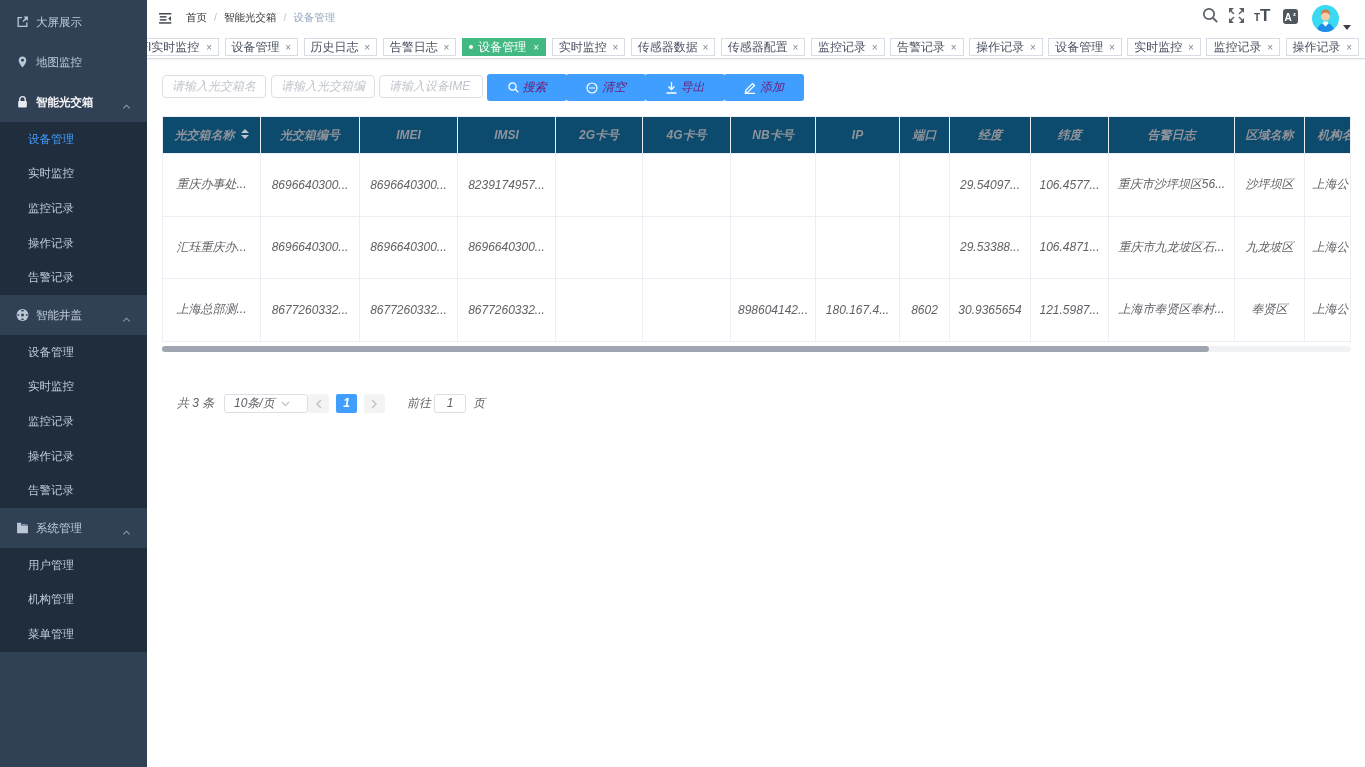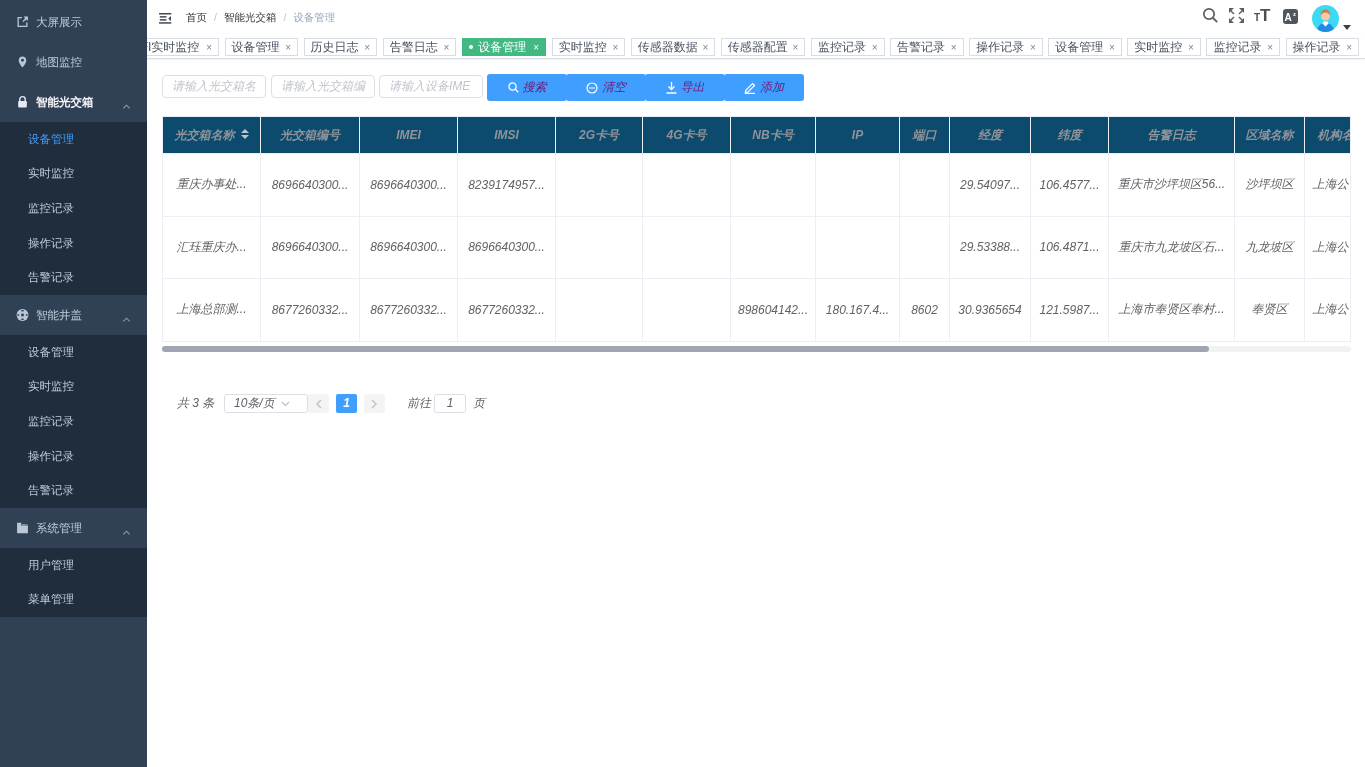--- a/index.html
+++ b/index.html
@@ -114,20 +114,21 @@
         <rect fill="#bcc7d6" x="12" y="5.4" width="5" height="1.6"></rect>
         <rect fill="#bcc7d6" x="19" y="5.4" width="1.6" height="1.6"></rect>
       </svg>
       <span class="txt">系统管理</span>
     <svg class="chev" viewBox="0 0 10 10">
         <path fill="none" stroke="#8f99a8" stroke-width="1.2" d="M1.5 7l3.5-3.5L8.5 7"></path>
       </svg>
     </div>
   <div class="sub">
     <div class="si">用户管理</div>
+    <div class="si">机构管理</div>
     <div class="si">菜单管理</div>
   </div>
 </div>
 <div class="main">
   <div class="navbar">
     <svg class="nico" style="left:11.7px;top:11.8px" width="13" height="11" viewBox="0 0 13 11">
         <g fill="#444b52">
           <rect x="0" y="0" width="12.3" height="1.5"></rect>
           <rect x="0.8" y="3.1" width="6.7" height="1.5"></rect>
           <rect x="0.8" y="6.1" width="6.7" height="1.5"></rect>

